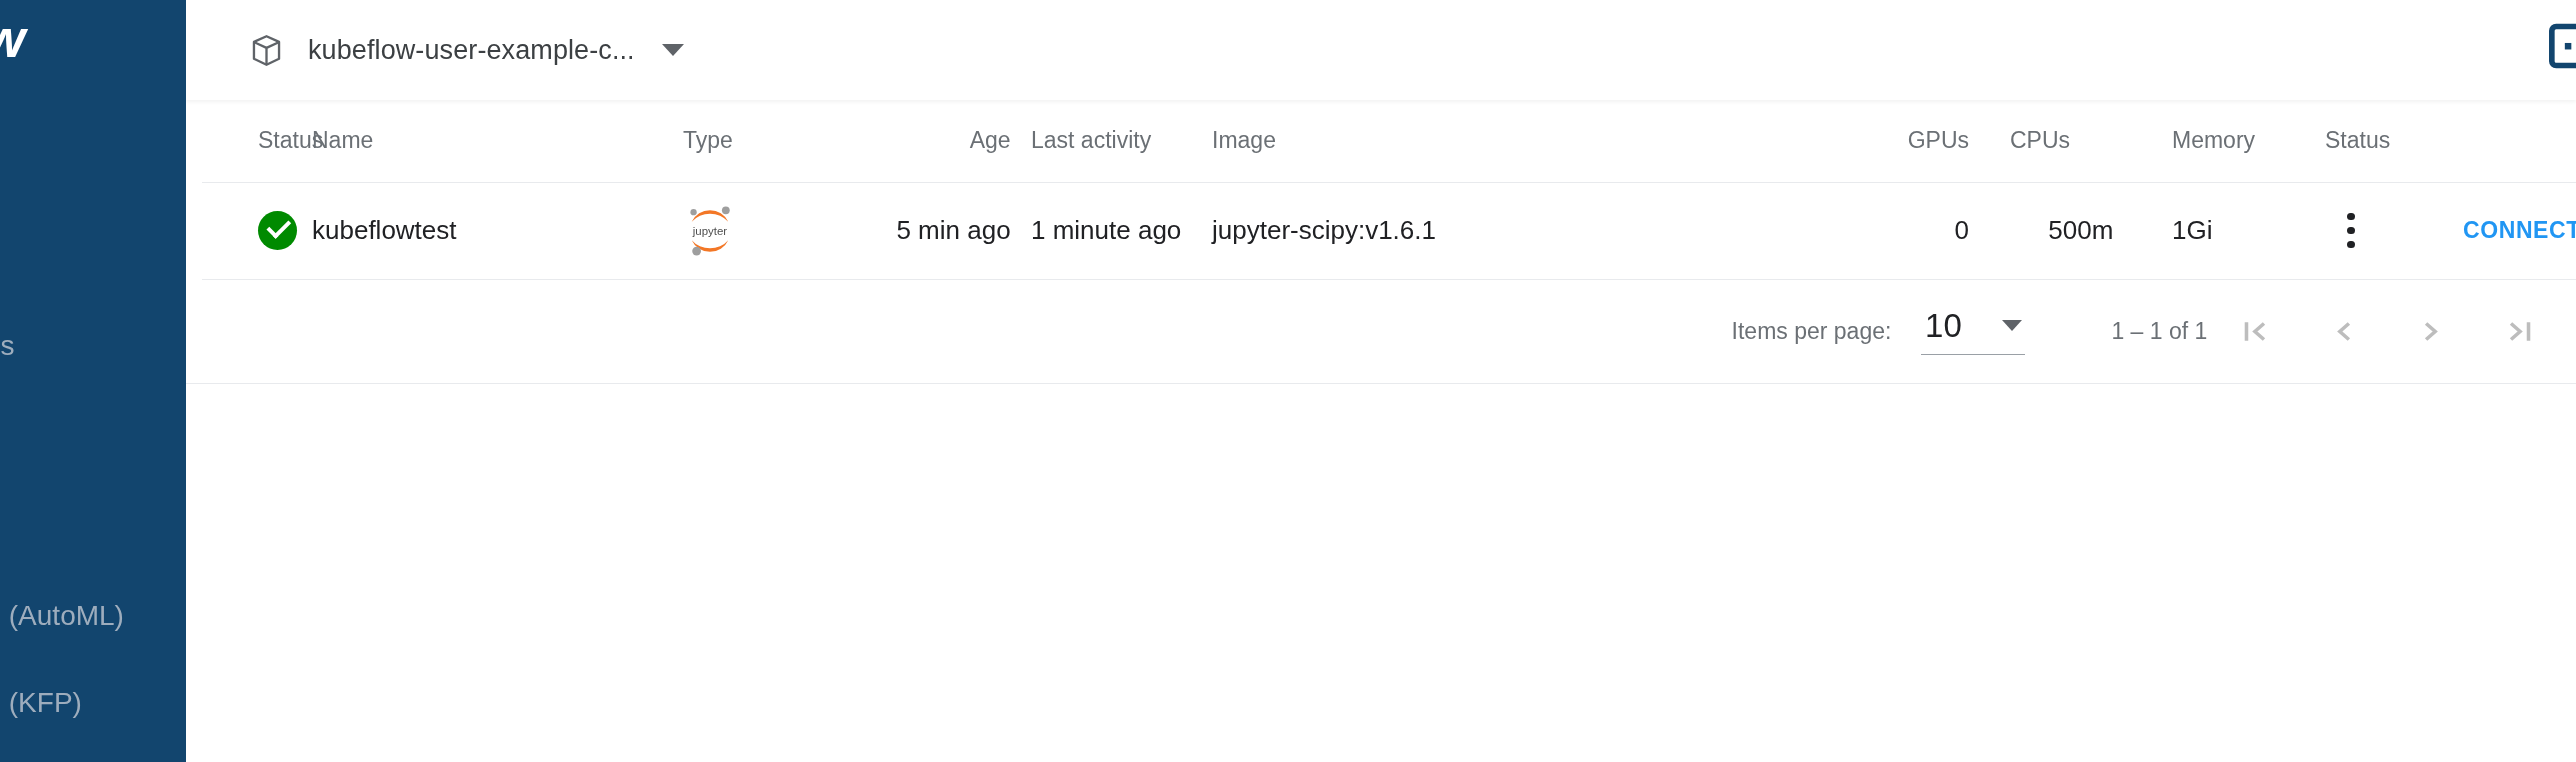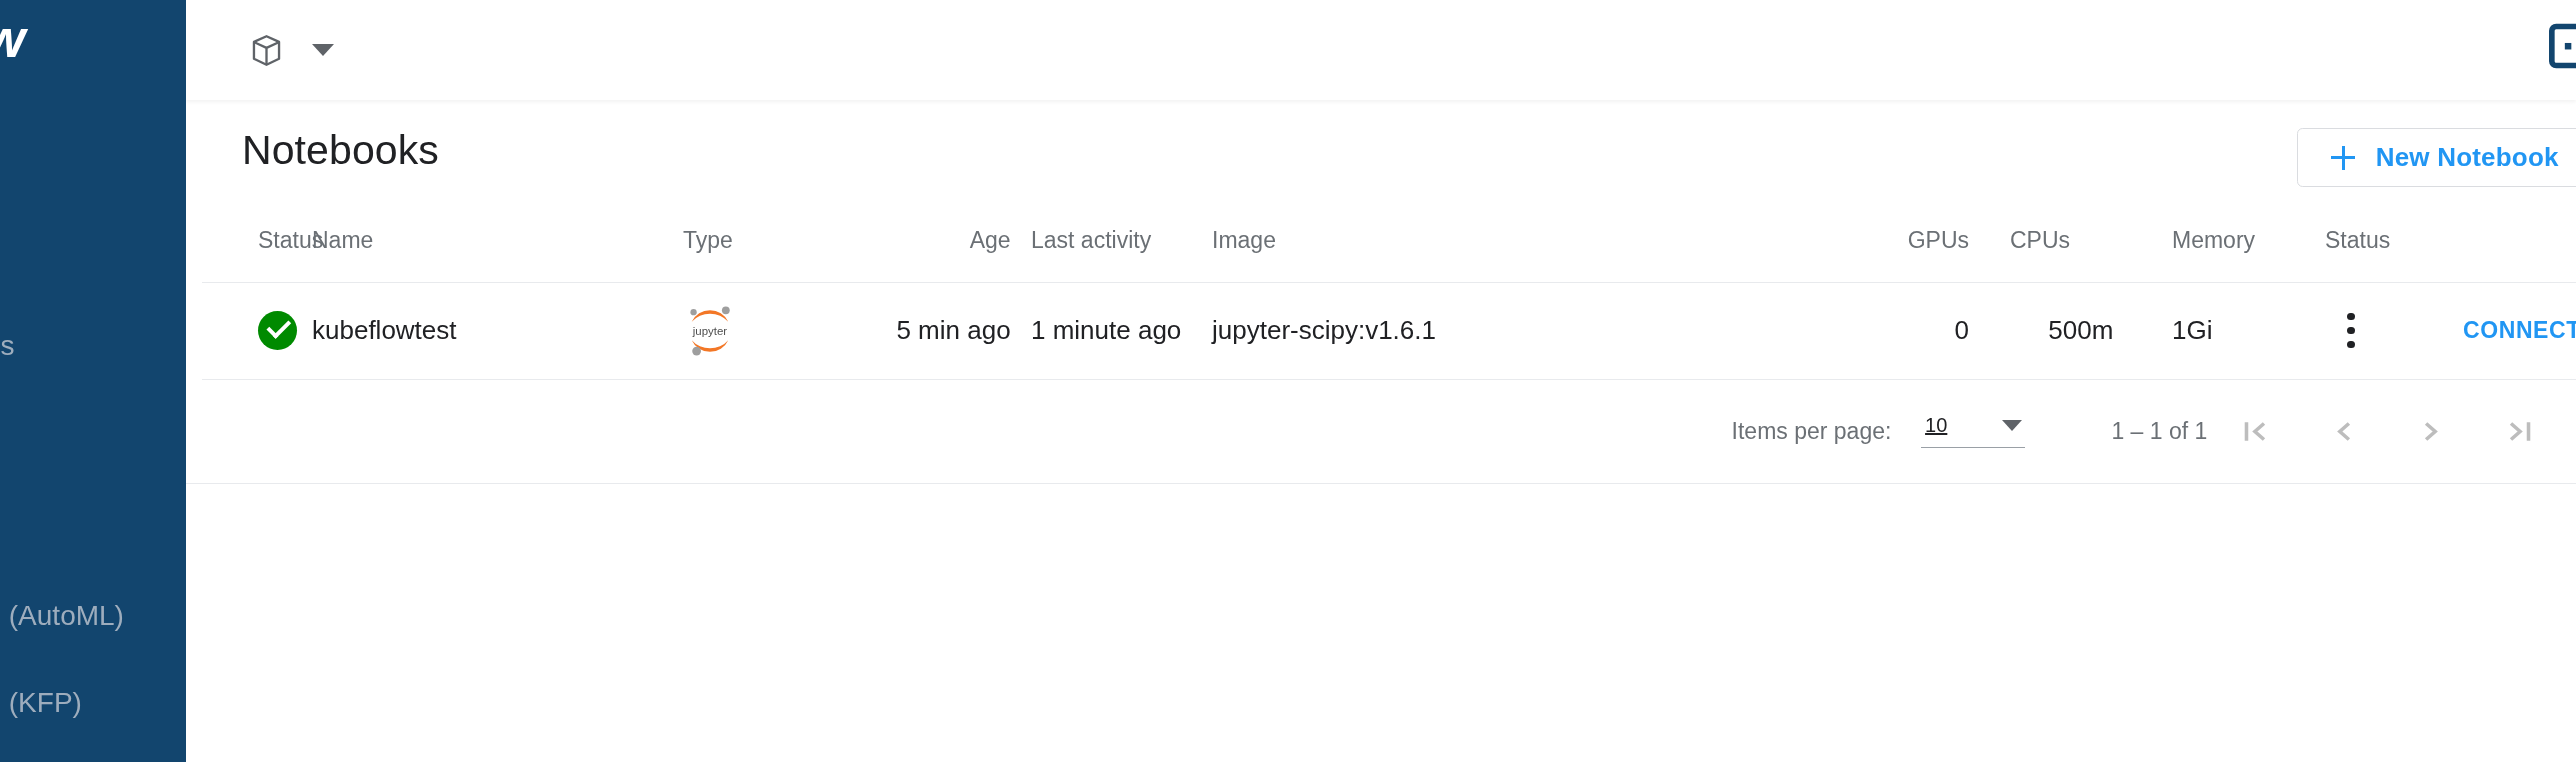--- a/index.html
+++ b/index.html
@@ -237,21 +237,21 @@
   .ipp-select {
     display: flex;
     align-items: center;
     border-bottom: 0.9px solid #9aa0a6;
     padding: 0 3.7px 9.3px 3.7px;
     min-width: 104px;
     justify-content: space-between;
     cursor: pointer;
     gap: 32px;
   }
-  .ipp-value { font-size: 20px; color: #202124; text-decoration: underline; }
+  .ipp-value { font-size: 33px; color: #202124; }
   .ipp-caret {
     width: 0; height: 0;
     border-left: 10.2px solid transparent;
     border-right: 10.2px solid transparent;
     border-top: 11px solid #5f6368;
   }
   .range-label {
     font-size: 23px;
     color: #6b7075;
     margin-left: 78px;
@@ -277,35 +277,29 @@
   </div>
 
   <div class="main">
 
     <div class="toolbar">
       <div class="ns-selector">
         <svg class="box-icon" viewBox="0 0 24 24">
           <path d="M12 2.2 3.4 6.1v11.6L12 21.8l8.6-4.1V6.1L12 2.2z" fill="none" stroke="#5f6368" stroke-width="1.6" stroke-linejoin="round"></path>
           <path d="M3.6 6.3 12 10.2l8.4-3.9M12 10.2v11.4" fill="none" stroke="#5f6368" stroke-width="1.6" stroke-linejoin="round"></path>
         </svg>
+        <span class="ns-name">kubeflow-user-example-c...</span>
         <span class="caret-down"></span>
       </div>
       <svg class="topright-icon" viewBox="0 0 24 24">
         <path d="M17 3H7a2 2 0 0 0-2 2v14a2 2 0 0 0 2 2h10" fill="none" stroke="#12456e" stroke-width="2.6" stroke-linecap="square"></path>
         <rect x="11" y="10.6" width="3" height="3" fill="#12456e"></rect>
       </svg>
     </div>
 
-    <div class="page-head">
-      <div class="page-title">Notebooks</div>
-      <div class="new-btn">
-        <span class="plus-icon"></span>
-        <span class="new-btn-label">New Notebook</span>
-      </div>
-    </div>
 
     <div class="table-wrap">
       <table class="nb-table">
         <thead>
           <tr>
             <th class="c-status">Status</th>
             <th class="c-name">Name</th>
             <th class="c-type">Type</th>
             <th class="c-age">Age</th>
             <th class="c-last">Last activity</th>

